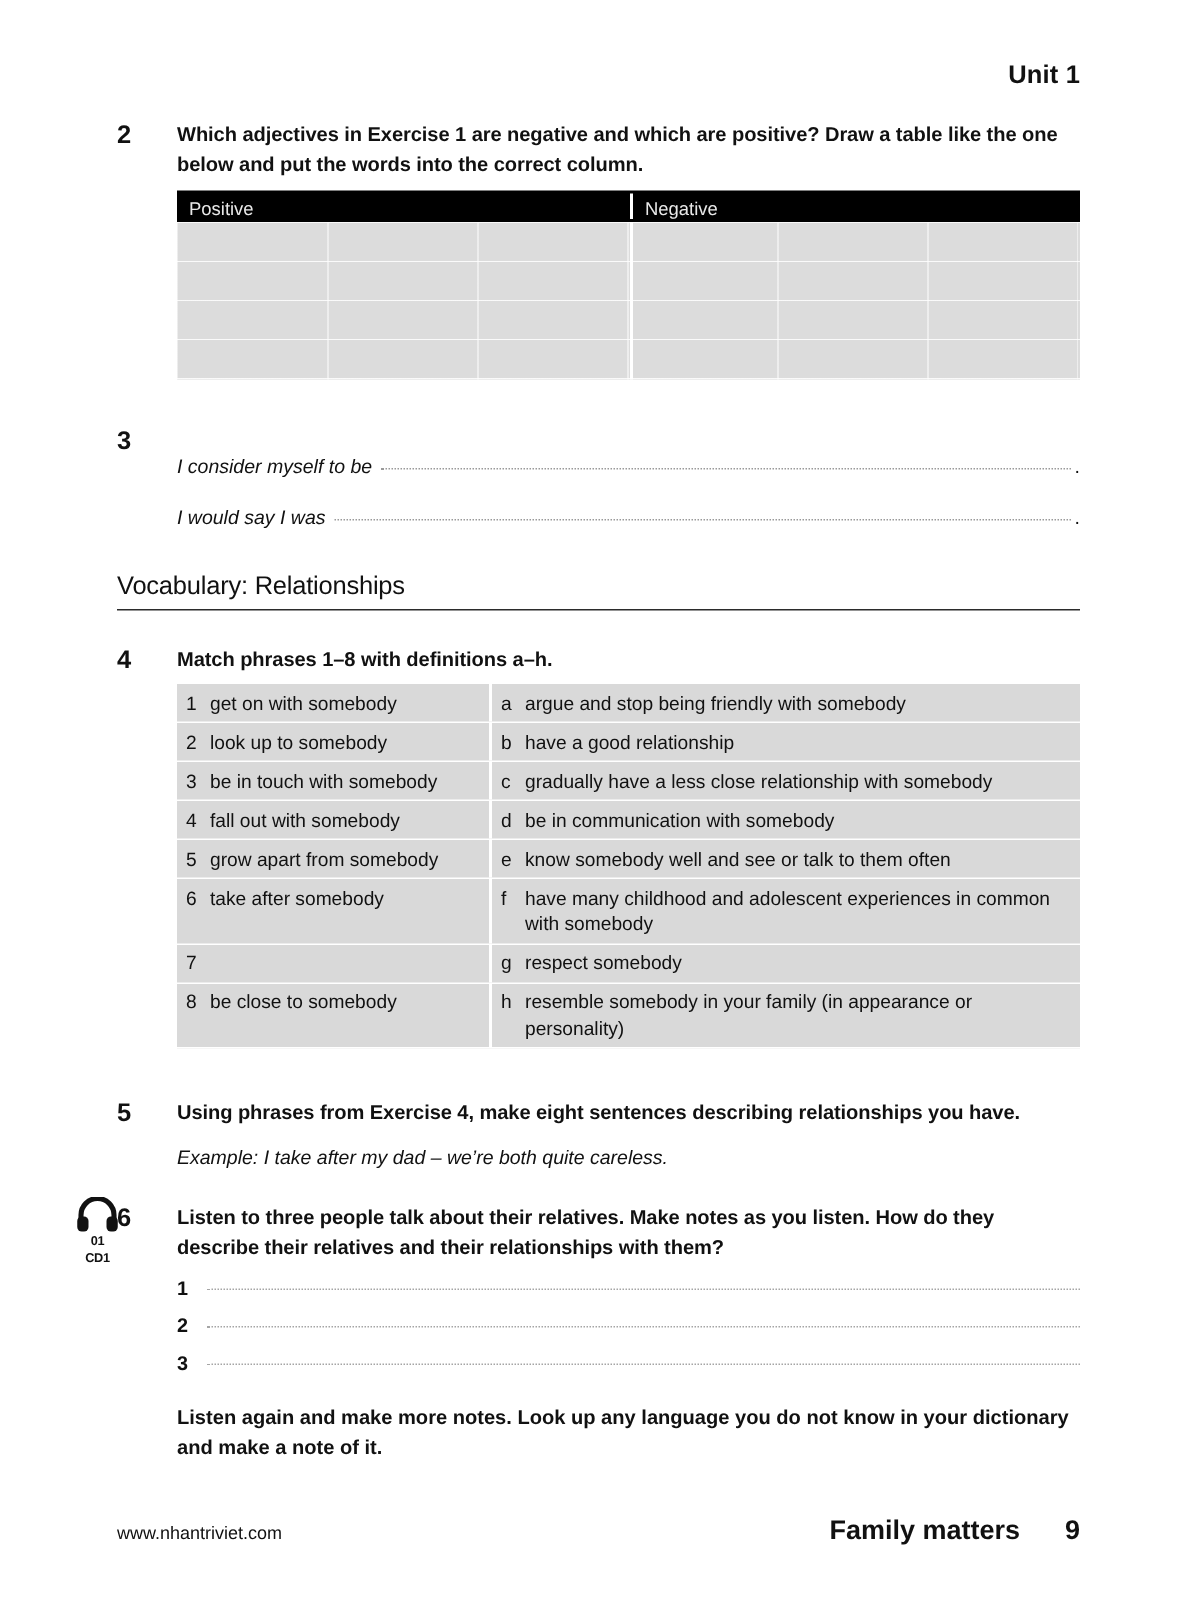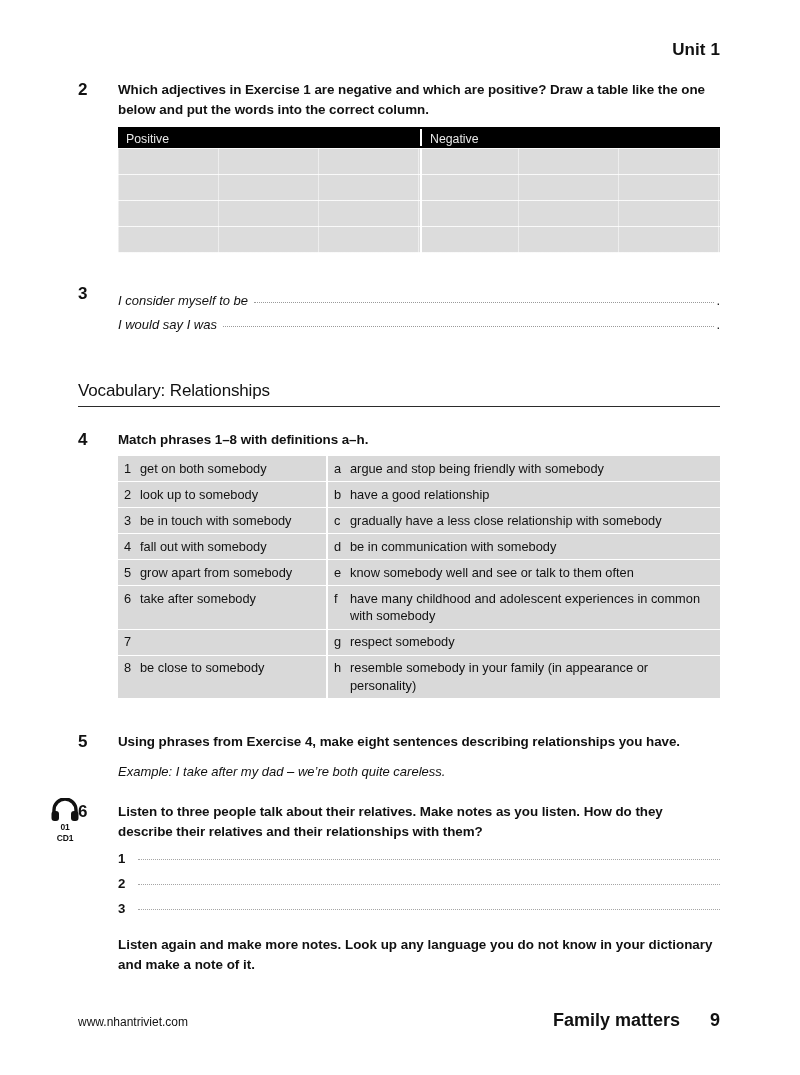--- a/index.html
+++ b/index.html
@@ -101,21 +101,21 @@
   }
   .pn-body .c1 { width: 302px; }
   .pn-body .c2 { width: 300px; border-left: 2px solid #ffffff; box-sizing: border-box;}
 
   
   .fill-row {
     display: flex;
     align-items: baseline;
     font-size: 13px;
     font-style: italic;
-    margin-top: 9px;
+    margin-top: 19px;
     white-space: nowrap;
   }
   .fill-row .lead { flex: 0 0 auto; }
   .fill-line {
     flex: 1 1 auto;
     margin: 0 2px 0 6px;
     position: relative;
     top: -2px;
     border-bottom: 1px dotted #9a9a9a;
     height: 0;
@@ -285,21 +285,21 @@
     <div class="ex-num">4</div>
     <div class="ex-body">
       <div class="ex-prompt">Match phrases 1–8 with definitions a–h.</div>
     </div>
   </div>
 
   <div class="match-table">
     <div class="match-row">
       <div class="mc left">
         <span class="mk">1</span>
-        <span class="mt">get on both somebody</span>
+        <span class="mt">get on with somebody</span>
       </div>
       <div class="mc right">
         <span class="mk">a</span>
         <span class="mt">argue and stop being friendly with somebody</span>
       </div>
     </div>
     <div class="match-row">
       <div class="mc left">
         <span class="mk">2</span>
         <span class="mt">look up to somebody</span>

